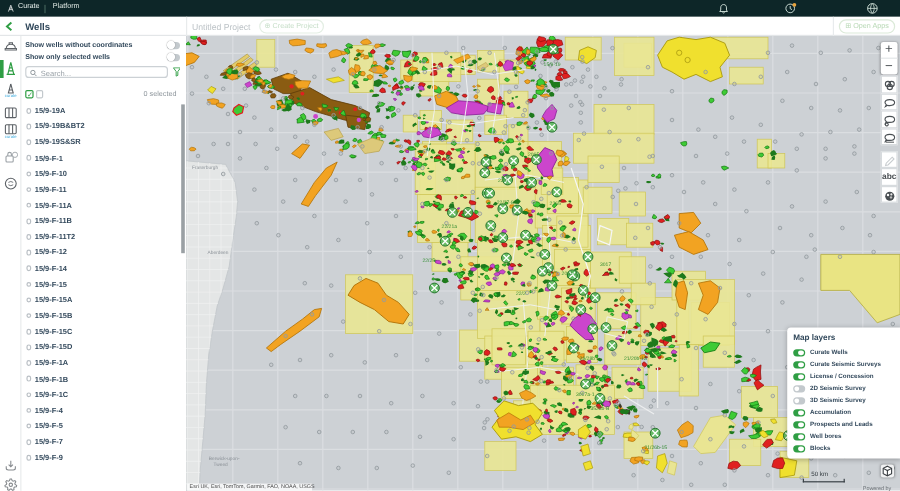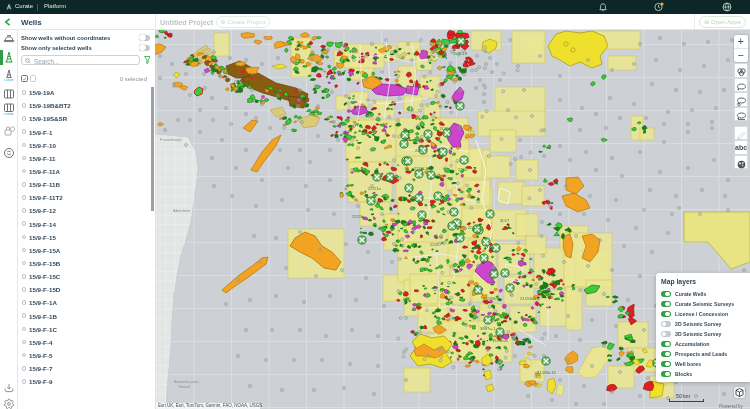--- a/index.html
+++ b/index.html
@@ -2,21 +2,21 @@
 <html><head><meta charset="utf-8"><style>
 * { margin:0; padding:0; box-sizing:border-box; }
 html,body { width:750px; height:409px; overflow:hidden; font-family:"Liberation Sans",sans-serif; background:#fff; }
 .abs { position:absolute; }
 #topbar { position:absolute; left:0; top:0; width:750px; height:14px; background:#0d2628; color:#e6efe9; }
 #topbar .brand { position:absolute; left:15px; top:3px; font-size:6px; color:#e8f0ec; }
 #topbar .plat { position:absolute; left:44px; top:3px; font-size:6px; color:#dfe8e3; }
 #topbar .sep { position:absolute; left:36.5px; top:3.5px; width:1px; height:7px; background:#41605a; }
 #hdr { position:absolute; left:0; top:14px; width:750px; height:16px; background:#fff; border-bottom:1px solid #e3e6e8; }
 #hdr .wells { position:absolute; left:21px; top:3.5px; font-size:8px; font-weight:700; color:#30475a;text-align:right; }
-#hdr .untitled { position:absolute; left:160px; top:4px; font-size:7.2px; font-weight:700; color:#bdc3c7; }
+#hdr .untitled { position:absolute; left:160px; top:4px; font-size:7.2px; font-weight:400; color:#bdc3c7; }
 #hdr .cbtn { position:absolute; left:216px; top:2px; width:54px; height:12px; border:1px solid #e3eee3; border-radius:6px; color:#c6dec8; font-size:6px; line-height:11px; text-align:center; }
 #hdr .vline { position:absolute; left:694px; top:0; width:1px; height:16px; background:#e8ebed; }
 #hdr .obtn { position:absolute; left:699px; top:2px; width:47px; height:12px; border:1px solid #dcead9; border-radius:6px; color:#b7d8b4; font-size:6px; line-height:10px; text-align:center; }
 #sidebar { position:absolute; left:0; top:30px; width:18px; height:379px; background:#fff; border-right:1px solid #e3e6e8; }
 .sic { position:absolute; left:3px; width:12px; height:12px; }
 #panel { position:absolute; left:18px; top:30px; width:137px; height:379px; background:#fff; }
 .trow { position:absolute; left:3px; font-size:5.9px; font-weight:700; color:#30475a; }
 .tog { position:absolute; width:11px; height:5.5px; background:#c3c9cd; border-radius:3px; }
 .tog .kn { position:absolute; left:0px; top:-0.75px; width:7px; height:7px; background:#fff; border-radius:50%; box-shadow:0 0 1px rgba(0,0,0,0.45); }
 #search { position:absolute; left:3px; top:25px; width:119px; height:10px; border:1px solid #ccd1d5; border-radius:3px; color:#9aa2a8; font-size:6.3px; }

